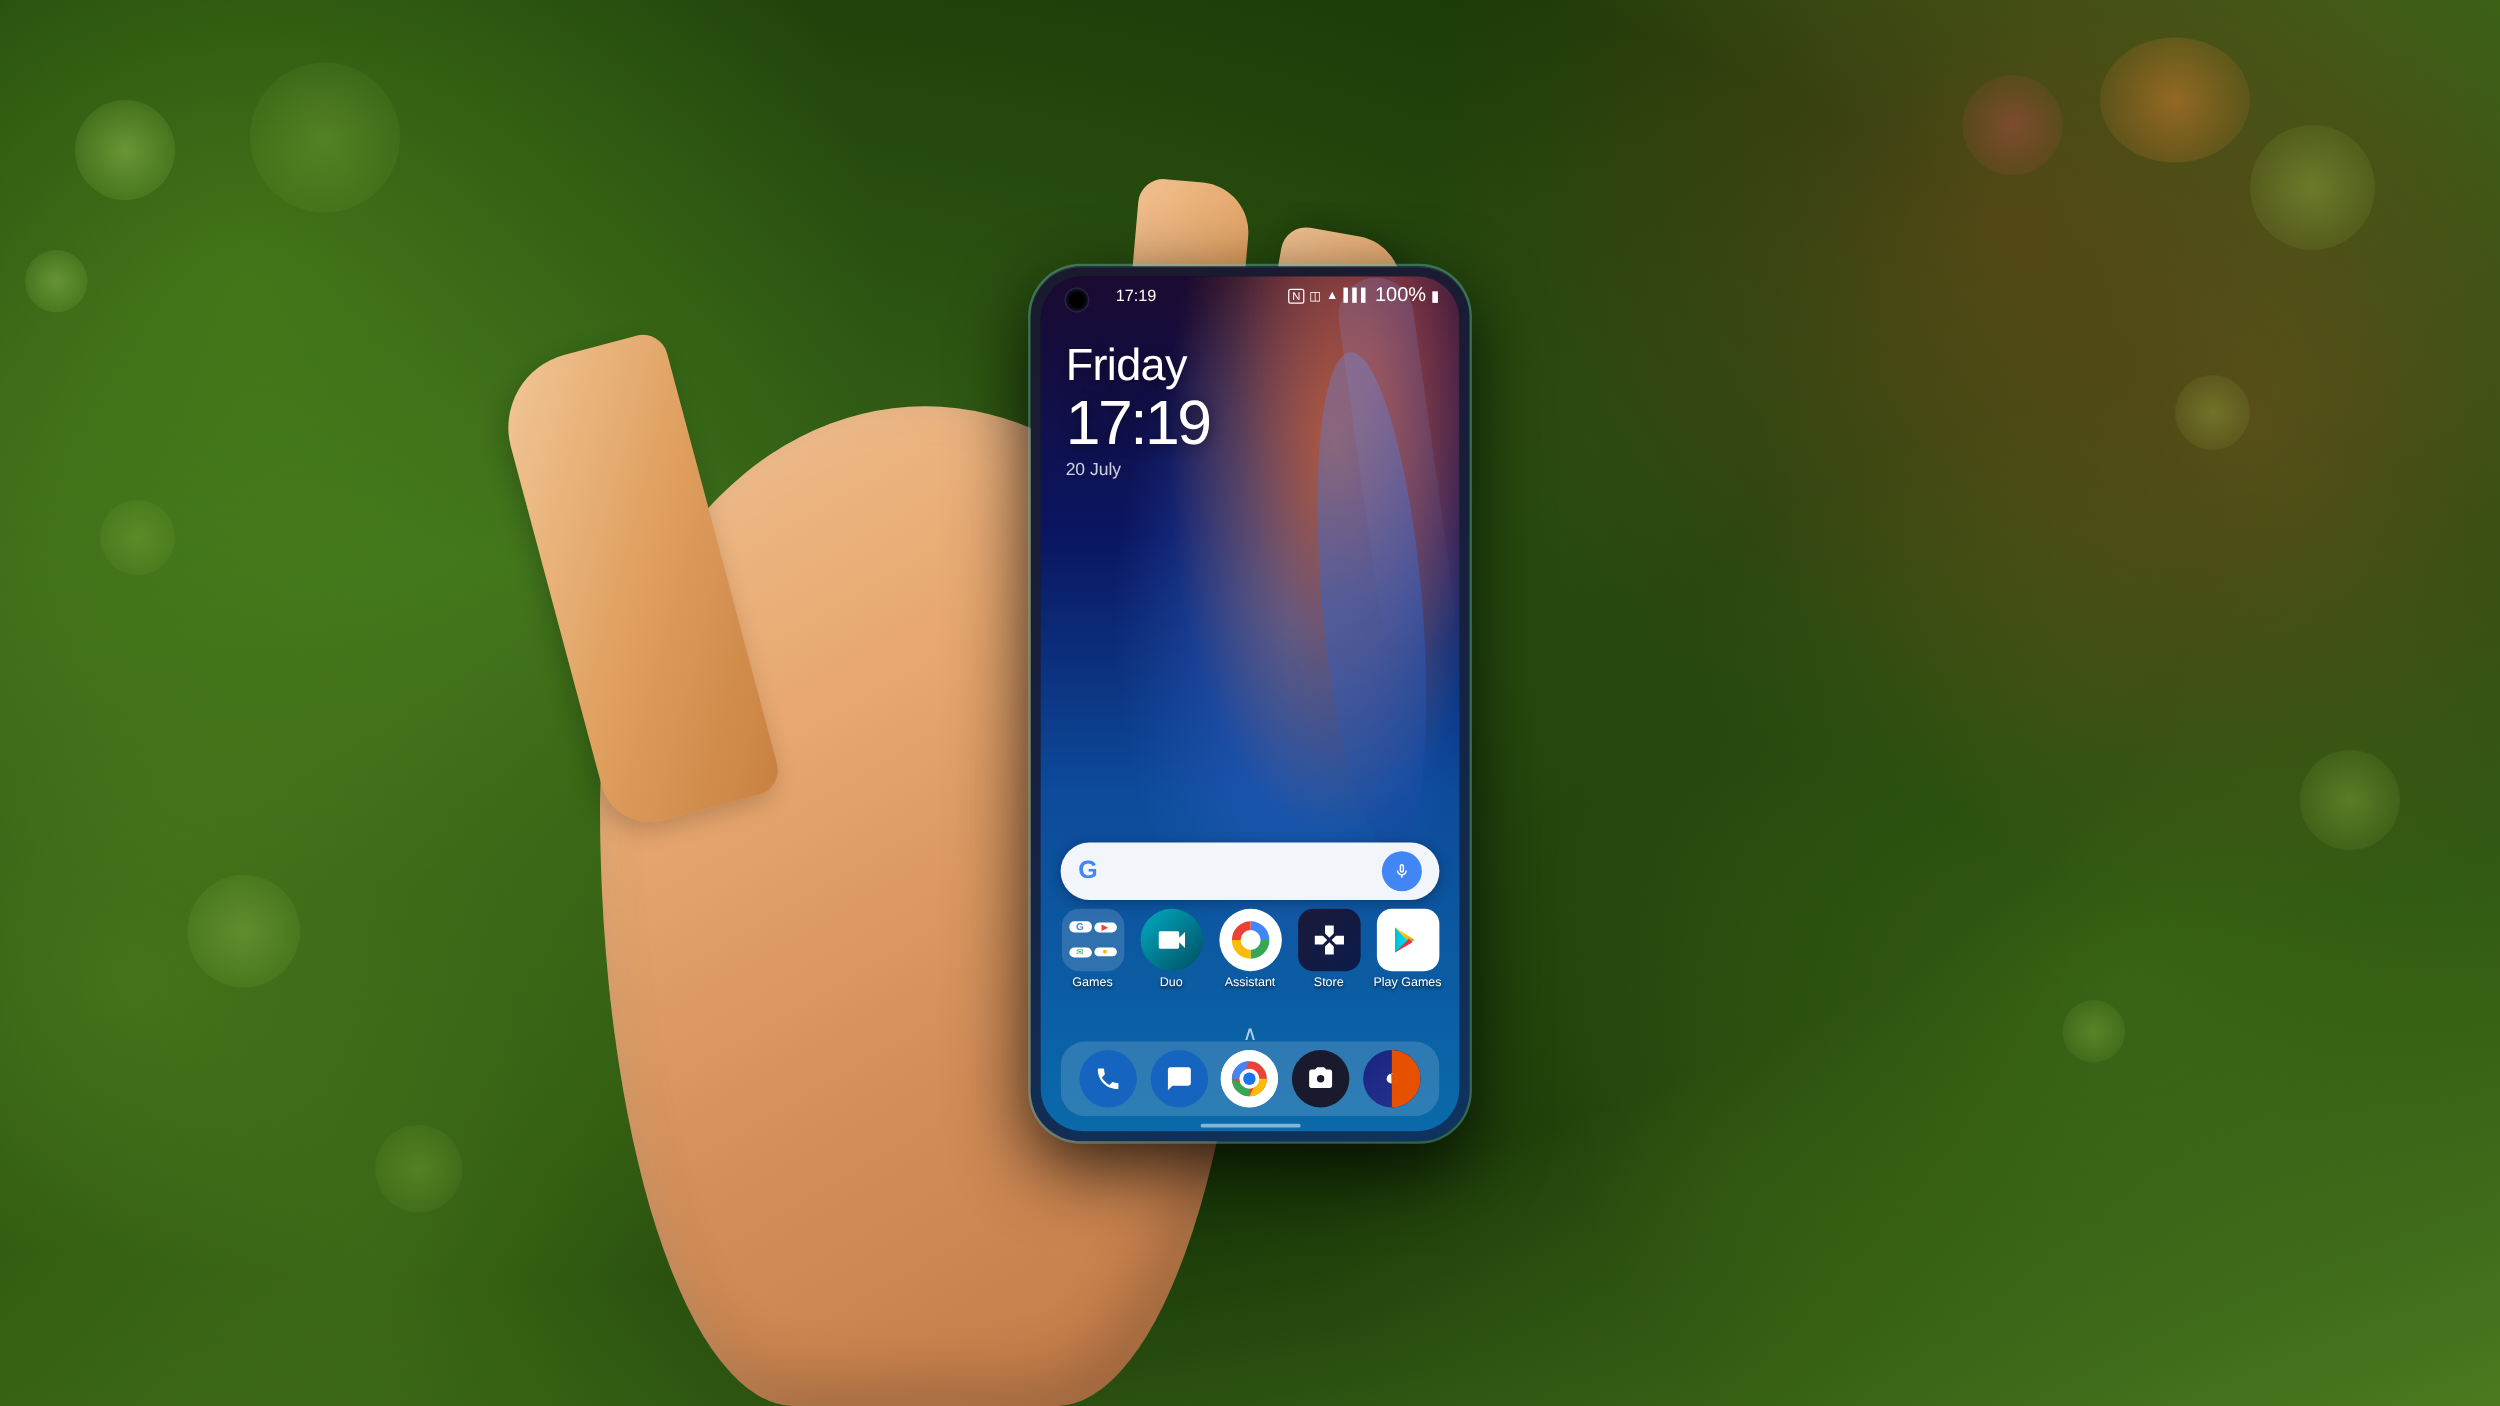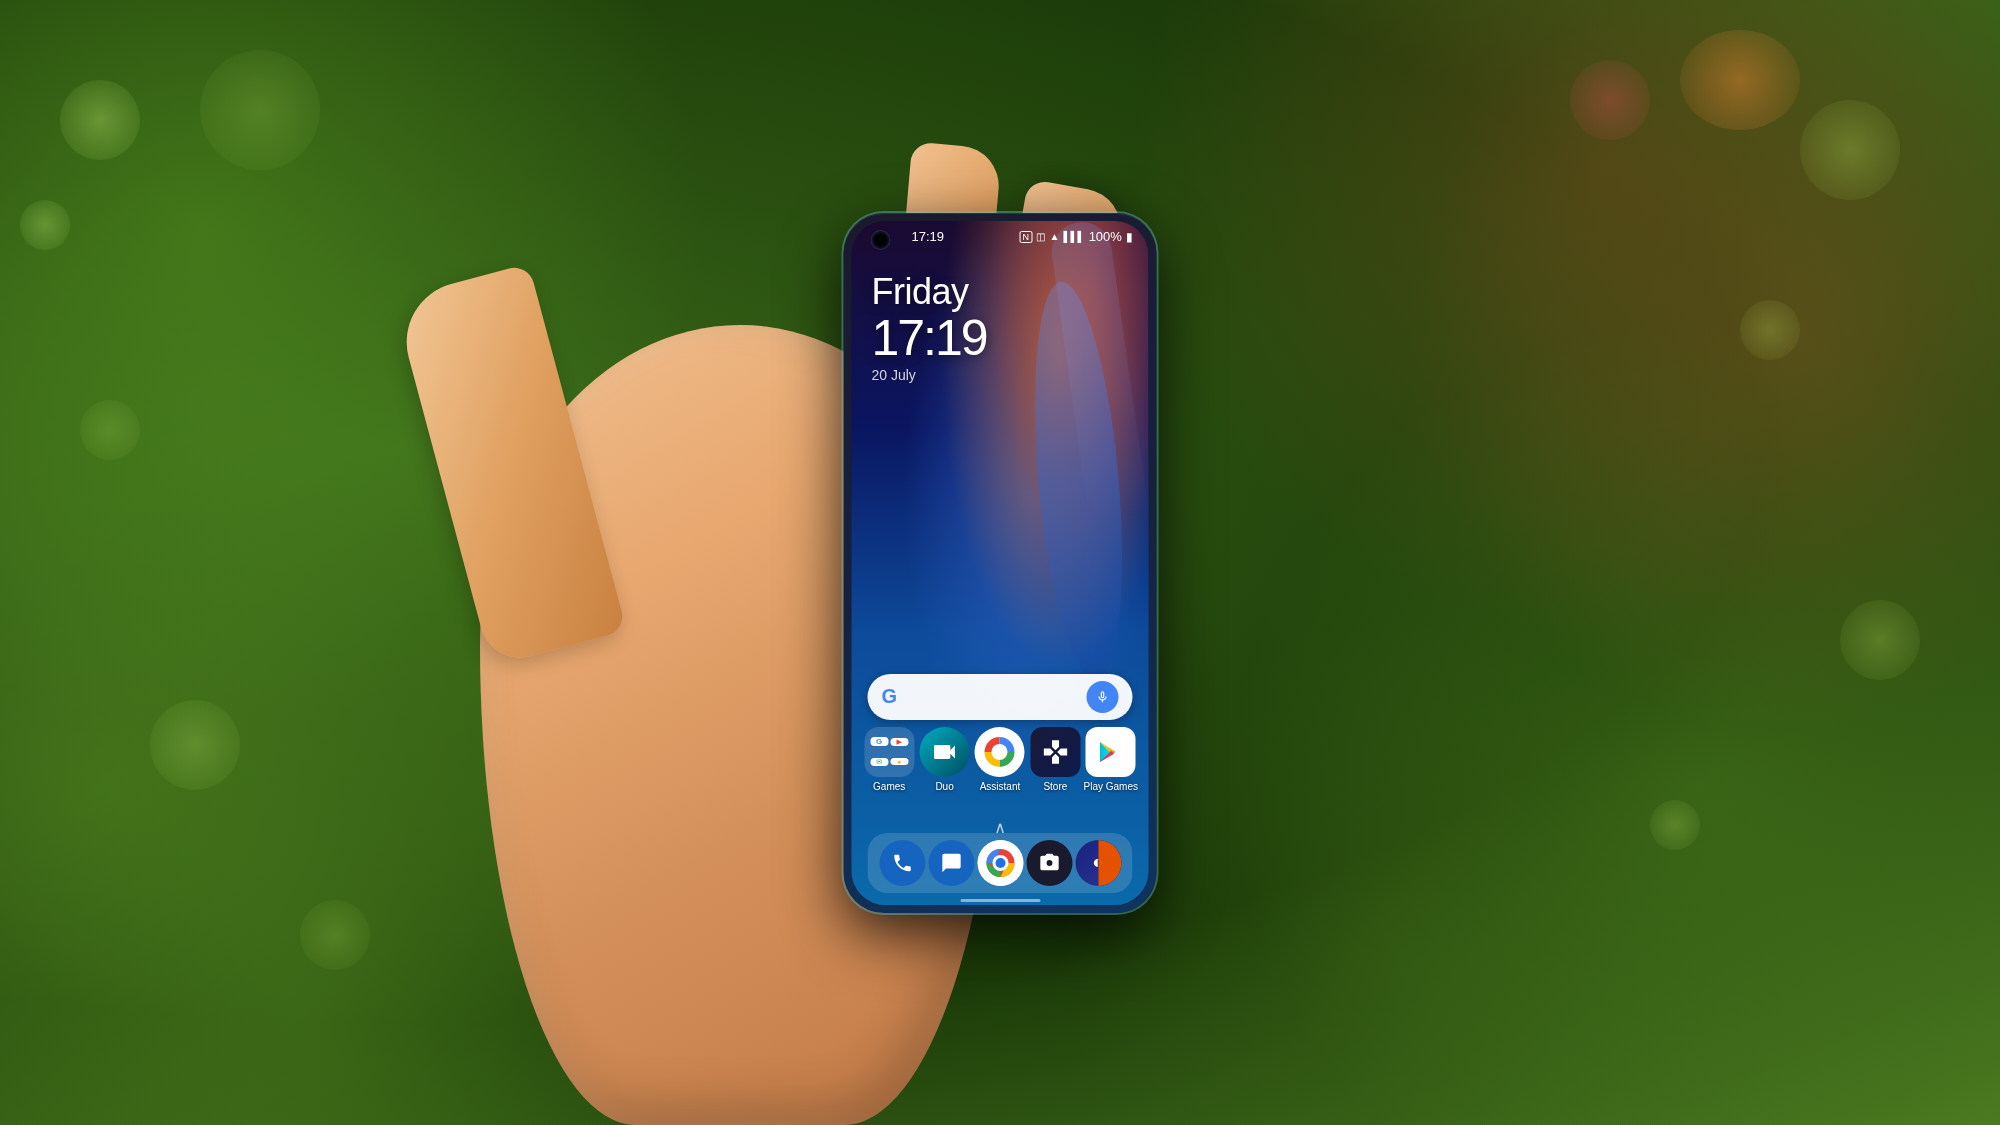--- a/index.html
+++ b/index.html
@@ -120,21 +120,21 @@
       gap: 4px;
     }
 
     .status-icon {
       color: white;
       font-size: 10px;
     }
 
     .battery-text {
       color: white;
-      font-size: 13px;
+      font-size: 16px;
     }
 
     
     .camera-hole {
       position: absolute;
       top: 10px;
       left: 20px;
       width: 18px;
       height: 18px;
       background: #000;
@@ -329,21 +329,21 @@
 <div style="position:absolute;bottom:0;left:380px;width:750px;height:1000px;z-index:2;">
 
   <div style="position:absolute;bottom:0;left:100px;width:520px;height:800px;background:linear-gradient(150deg,#f0c090 0%,#e8a870 30%,#d4905a 60%,#c07845 100%);border-radius:50% 50% 30% 30%/40% 40% 60% 60%;box-shadow:inset -15px -20px 50px rgba(0,0,0,0.2),inset 8px 8px 30px rgba(255,220,180,0.2);"></div>
 
   <div style="position:absolute;top:150px;left:60px;width:140px;height:380px;background:linear-gradient(120deg,#f2c898,#e0a060,#c88040);border-radius:60px 20px 20px 40px;transform:rotate(-15deg);box-shadow:-5px 5px 20px rgba(0,0,0,0.2);"></div>
 
   <div style="position:absolute;top:60px;right:30px;width:100px;height:320px;background:linear-gradient(120deg,#f0c090,#e0a060,#c88040);border-radius:20px 40px 40px 10px;transform:rotate(10deg);box-shadow:5px -5px 20px rgba(0,0,0,0.2);"></div>
   <div style="position:absolute;top:20px;right:140px;width:90px;height:280px;background:linear-gradient(120deg,#f0c090,#e0a060,#c88040);border-radius:20px 40px 40px 10px;transform:rotate(5deg);"></div>
 </div>
 
-<div class="phone-container" style="position:absolute;top:50%;left:50%;transform:translate(-50%,-50%);width:313px;height:700px;z-index:10;">
+<div class="phone-container" style="position:absolute;top:50%;left:50%;transform:translate(-50%,-50%);width:351px;height:700px;z-index:10;">
 
   <div class="phone-shell"></div>
 
   <div class="phone-screen">
 
     <div class="wallpaper">
       <div class="wallpaper-streak"></div>
 
       <div style="position:absolute;top:0;right:20px;width:60px;height:300px;background:linear-gradient(180deg,rgba(120,160,255,0.2),transparent);border-radius:30px;transform:rotate(-8deg);"></div>
     </div>

